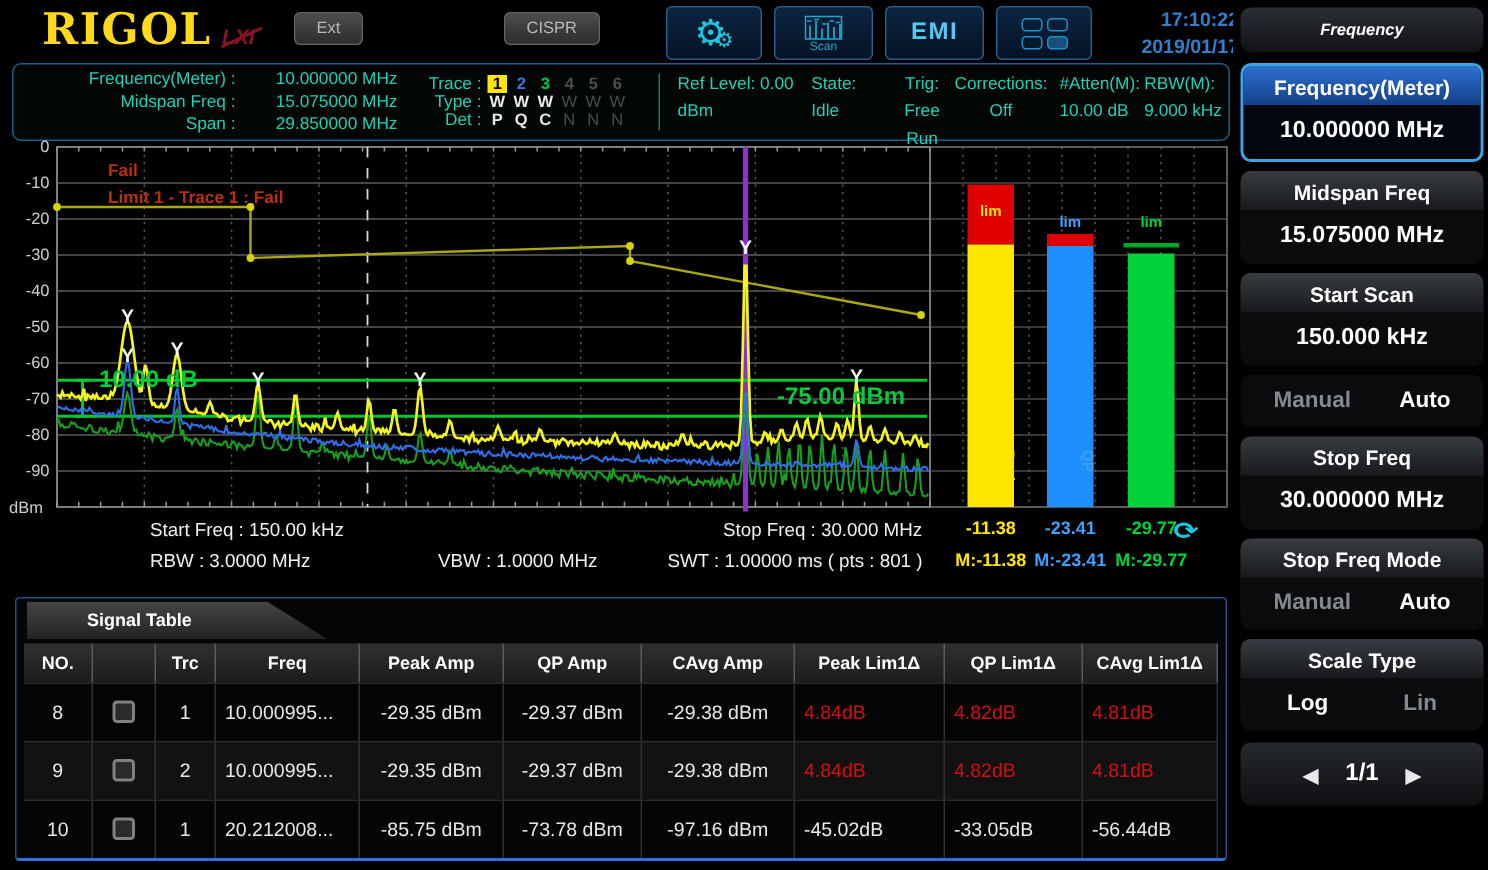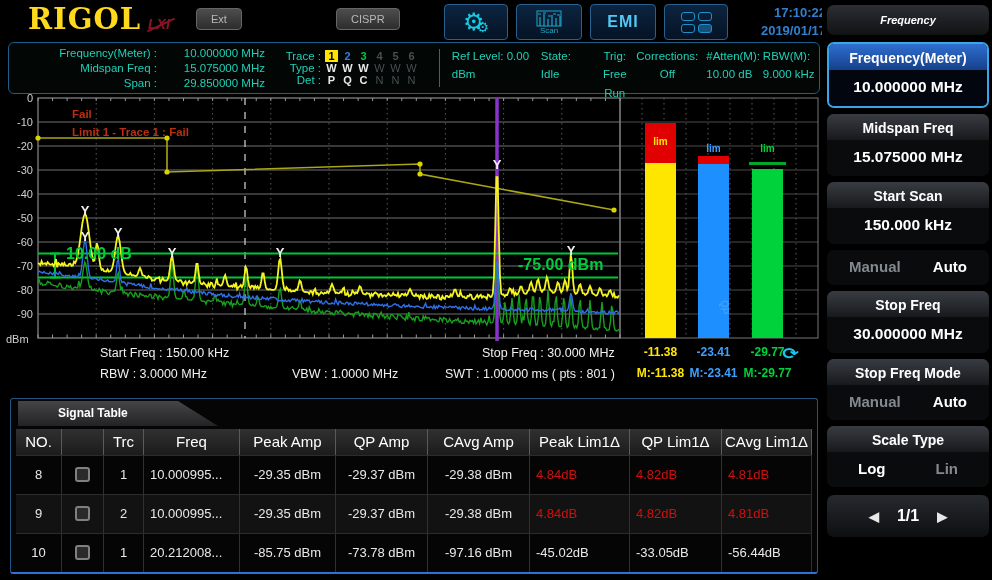--- a/index.html
+++ b/index.html
@@ -80,21 +80,21 @@
               font-family:"DejaVu Sans",sans-serif;transform:scaleX(1.25);}
   
   .stable{position:absolute;left:10px;top:398px;width:808px;height:176px;background:#050505;
           border:1px solid #24537f;border-bottom:2px solid #2c72d8;box-sizing:border-box;border-radius:3px;}
   .stab{position:absolute;left:7px;top:2px;width:200px;height:25px;background:linear-gradient(#454547,#232325);
         clip-path:polygon(0 0,160px 0,200px 100%,0 100%);color:#fff;font-weight:bold;font-size:12px;
         line-height:25px;padding-left:40px;box-sizing:border-box;cursor:pointer;}
   .tgrid{position:absolute;left:5px;top:30px;width:796px;}
   .trowg{display:grid;grid-template-columns:46px 42px 40px 96px 96px 92px 102px 100px 92px 90px;}
   .thead{height:26px;background:linear-gradient(#303030,#1c1c1c);}
-  .thead .cell{color:#fff;font-weight:normal;font-size:15px;line-height:26px;border-right:1px solid #5a5a5a;}
+  .thead .cell{color:#fff;font-weight:bold;font-size:12px;line-height:26px;border-right:1px solid #5a5a5a;}
   .cell{text-align:center;overflow:hidden;white-space:nowrap;}
   .drow{height:38px;border-top:1px solid #2c2c2c;}
   .drow:nth-child(even){background:#121212;}
   .drow .cell{font-size:13px;line-height:38px;color:#e8e8e8;border-right:1px solid #303030;}
   .cell.left{text-align:left;padding-left:6px;}
   .cell.red{color:#d01010;}
   .cbx{width:15px;height:15px;margin:11px auto 0;border:2px solid #808080;border-radius:3px;background:#2a2a2a;box-sizing:border-box;}
   
   .sidebar{position:absolute;left:822px;top:0;width:170px;height:580px;background:#000;box-sizing:border-box;padding:5px 3px 0 5px;}
   .sb-key{position:relative;margin-bottom:6px;border-radius:7px;background:linear-gradient(#212428,#0d0f11);

